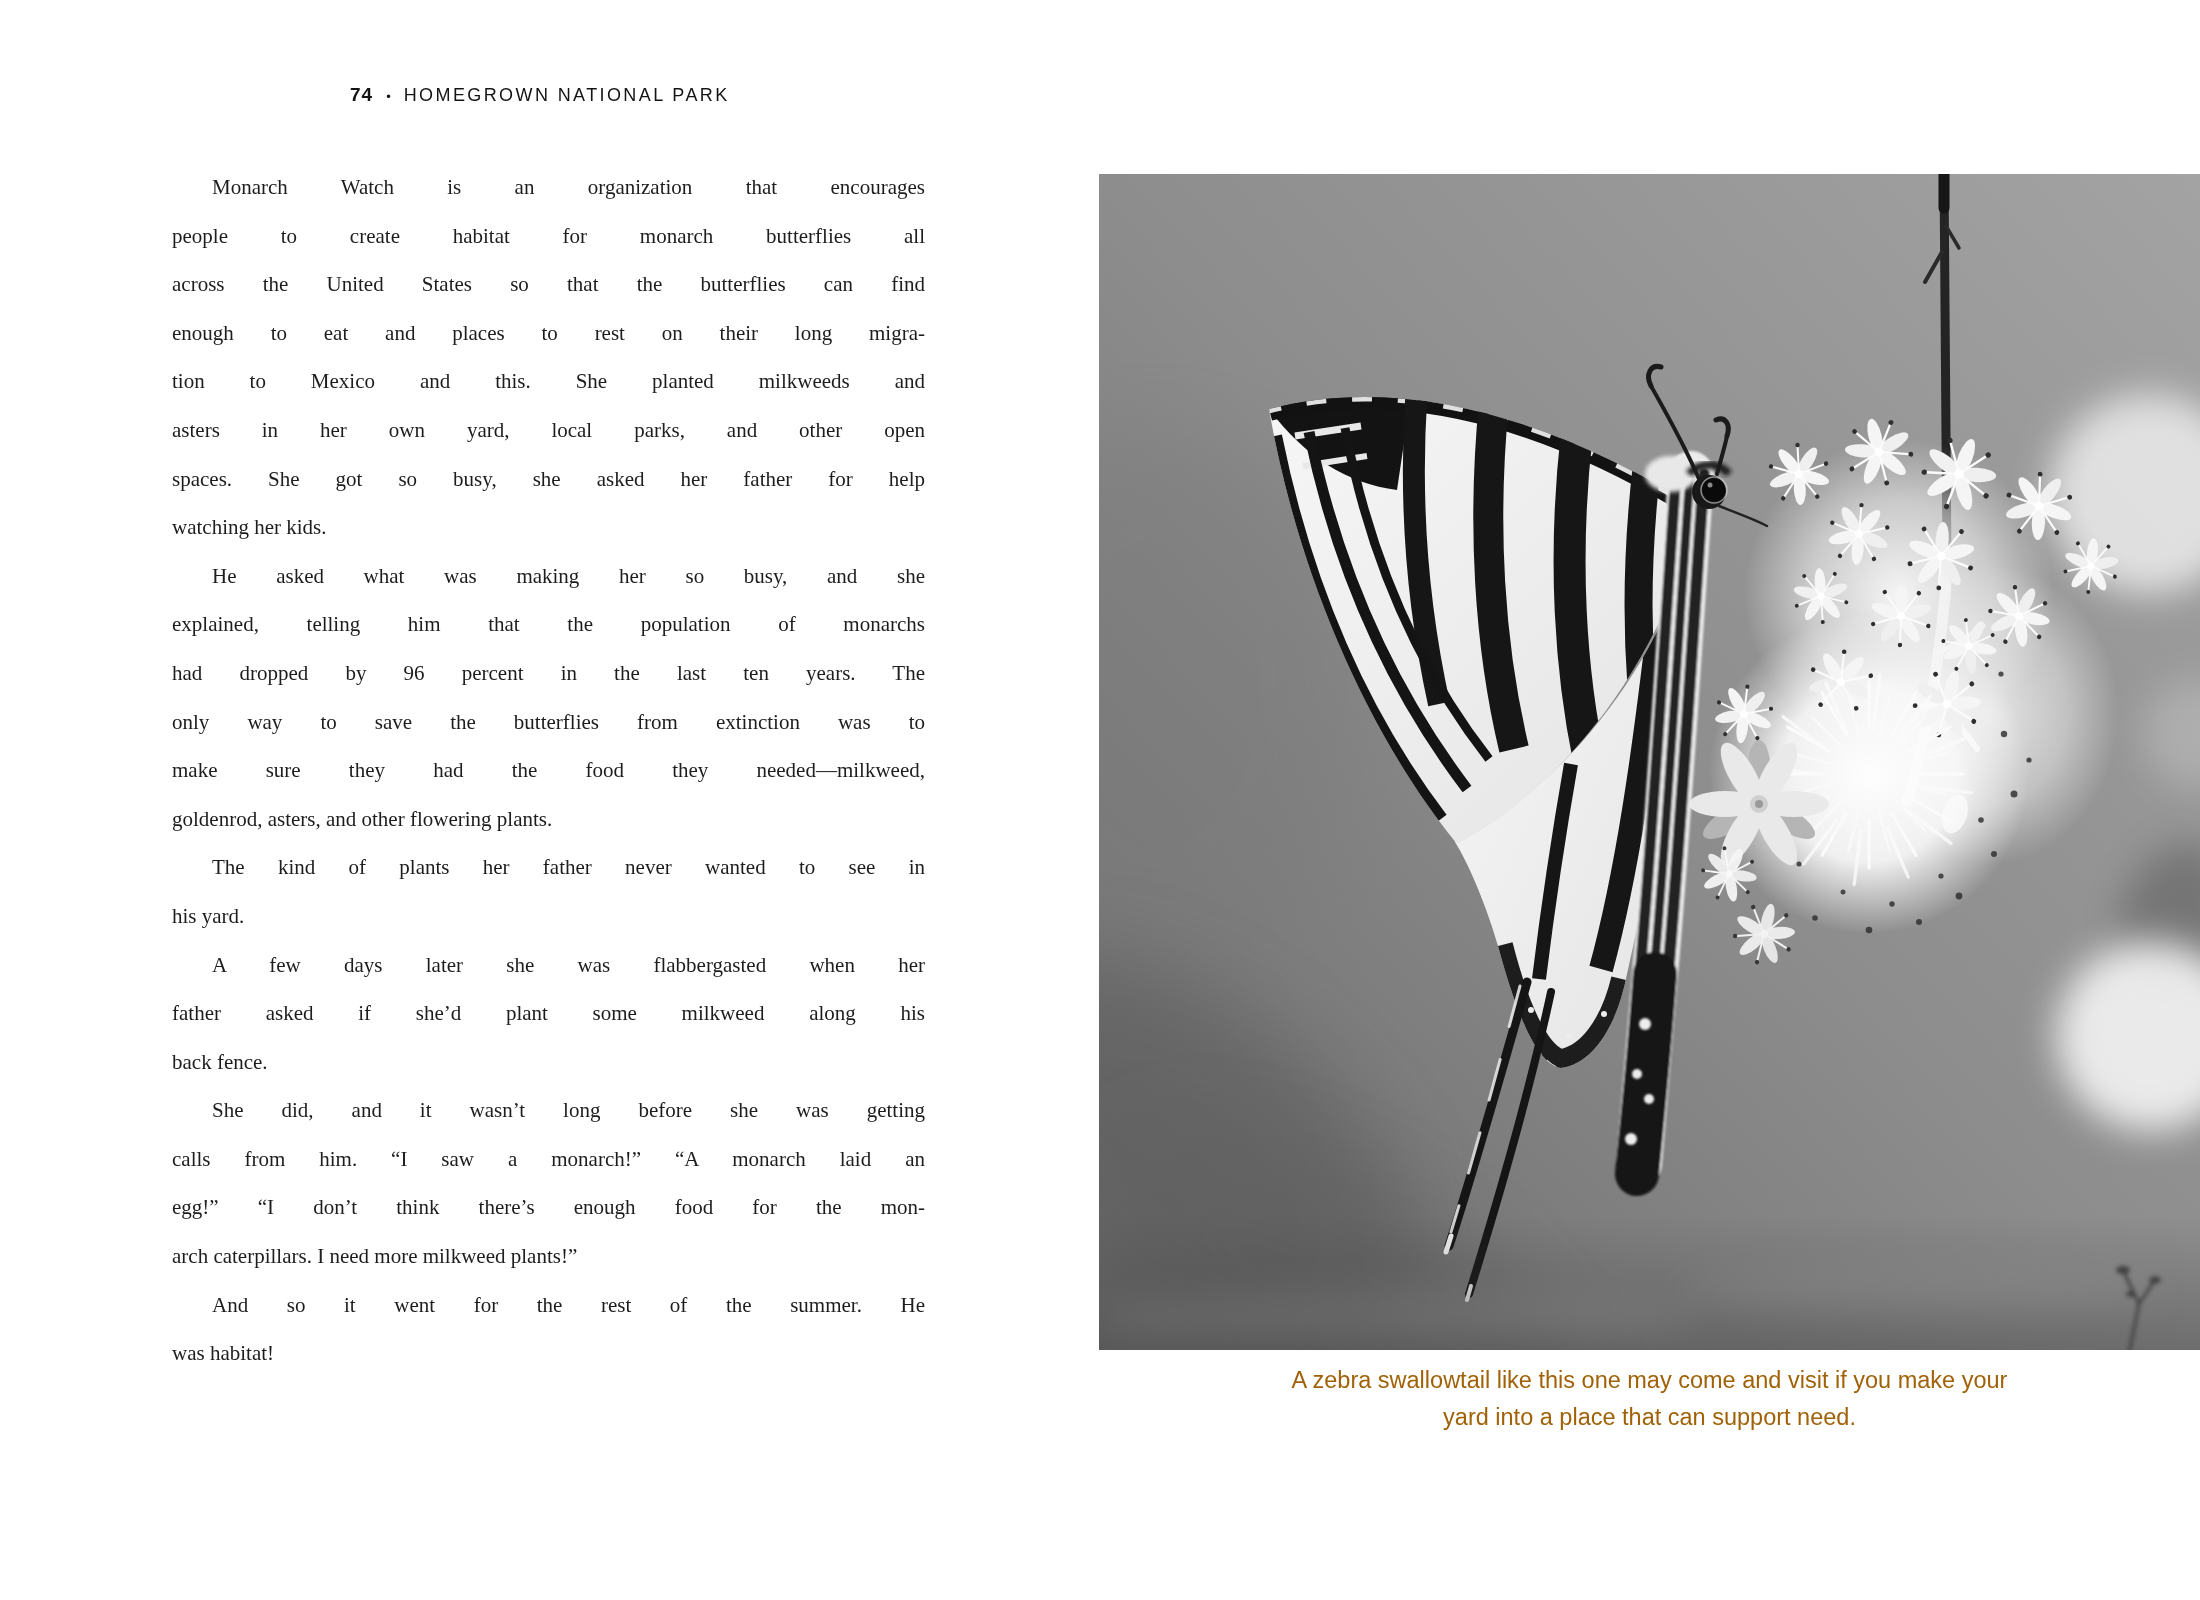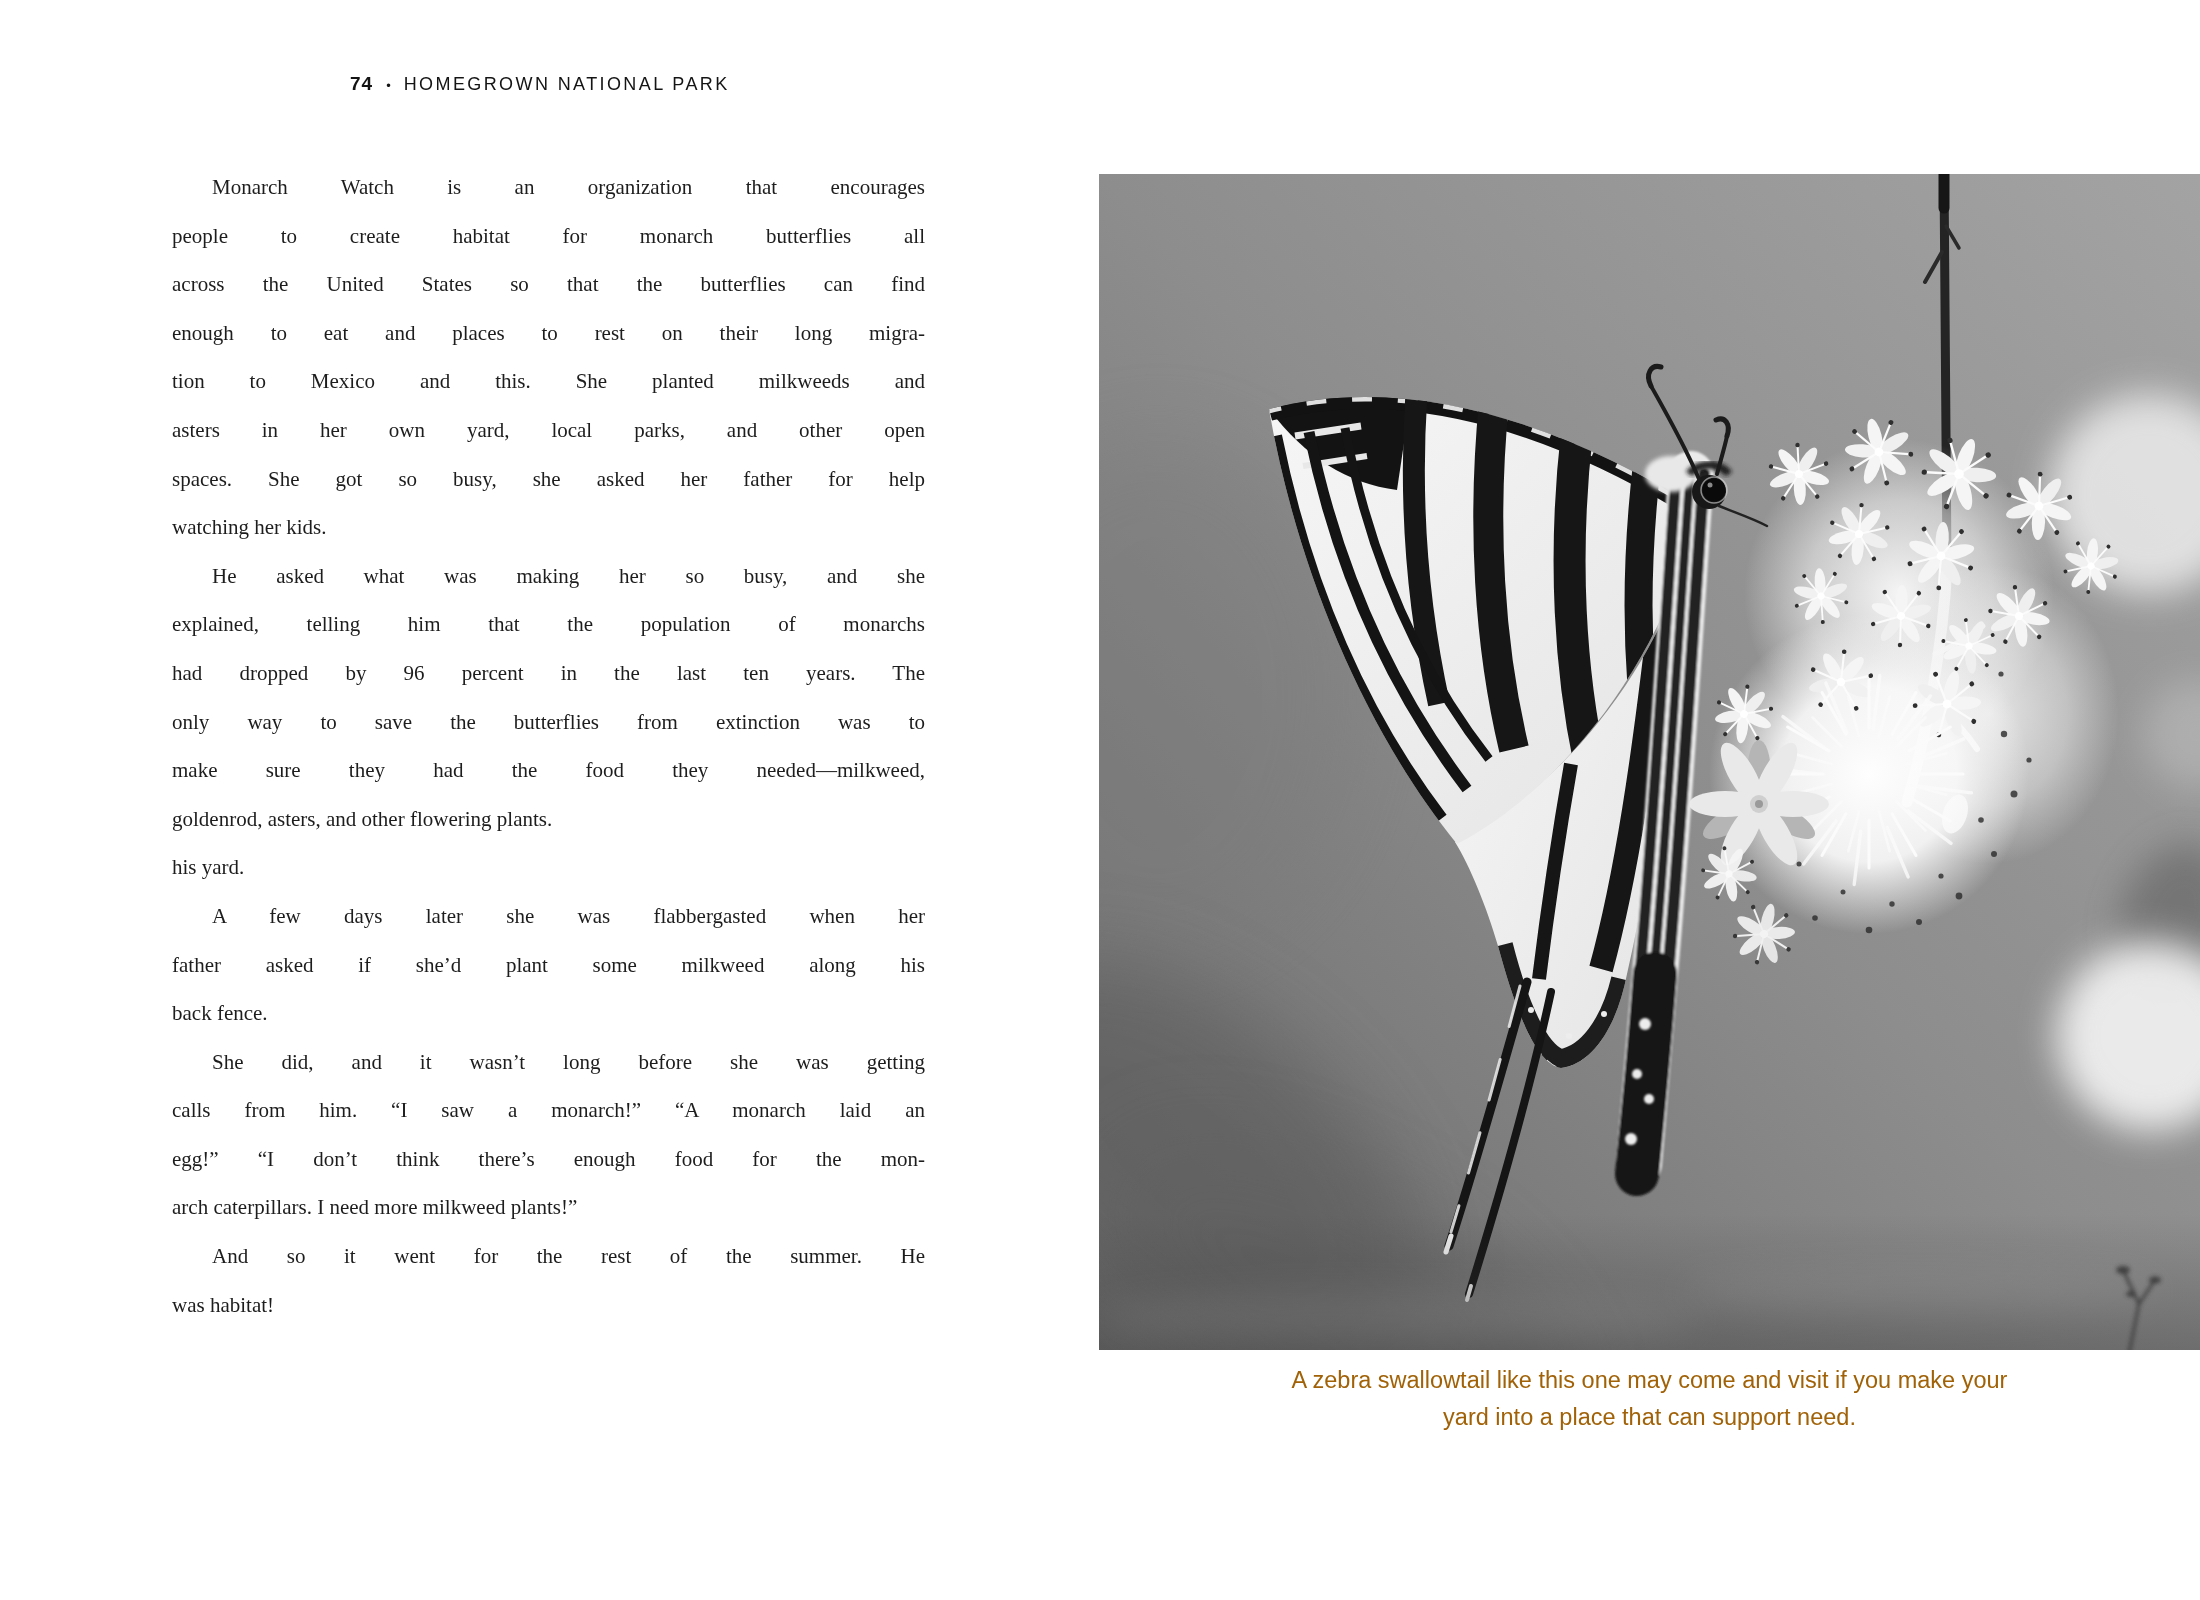--- a/index.html
+++ b/index.html
@@ -1,21 +1,21 @@
 <!DOCTYPE html>
 <html><head>
 <meta charset="utf-8">
 <style>
   html,body{margin:0;padding:0;}
   body{
     width:2200px;height:1600px;position:relative;background:#ffffff;
     font-family:"Liberation Serif", serif;overflow:hidden;
   }
   .running-header{
-    position:absolute;left:350px;top:73px;display:flex;align-items:flex-end;gap:13px;
+    position:absolute;left:350px;top:84px;display:flex;align-items:flex-end;gap:13px;
     font-family:"Liberation Sans", sans-serif;color:#141414;
   }
   .running-header .num{font-size:19px;font-weight:700;letter-spacing:1px;}
   .running-header .dot{font-size:13px;transform:translateY(-2px);}
   .running-header .title{font-size:18px;font-weight:500;letter-spacing:2.4px;}
   .body-text{
     position:absolute;left:172px;top:163px;width:753px;
     font-size:21px;line-height:48.6px;color:#1d1d1d;
   }
   .body-text .line{text-align:justify;text-align-last:justify;}
@@ -53,20 +53,21 @@
     </div>
     <div class="para">
       <div class="line first">He asked what was making her so busy, and she</div>
       <div class="line">explained, telling him that the population of monarchs</div>
       <div class="line">had dropped by 96 percent in the last ten years. The</div>
       <div class="line">only way to save the butterflies from extinction was to</div>
       <div class="line">make sure they had the food they needed—milkweed,</div>
       <div class="line last">goldenrod, asters, and other flowering plants.</div>
     </div>
     <div class="para">
+      <div class="line first">The kind of plants her father never wanted to see in</div>
       <div class="line last">his yard.</div>
     </div>
     <div class="para">
       <div class="line first">A few days later she was flabbergasted when her</div>
       <div class="line">father asked if she’d plant some milkweed along his</div>
       <div class="line last">back fence.</div>
     </div>
     <div class="para">
       <div class="line first">She did, and it wasn’t long before she was getting</div>
       <div class="line">calls from him. “I saw a monarch!” “A monarch laid an</div>

